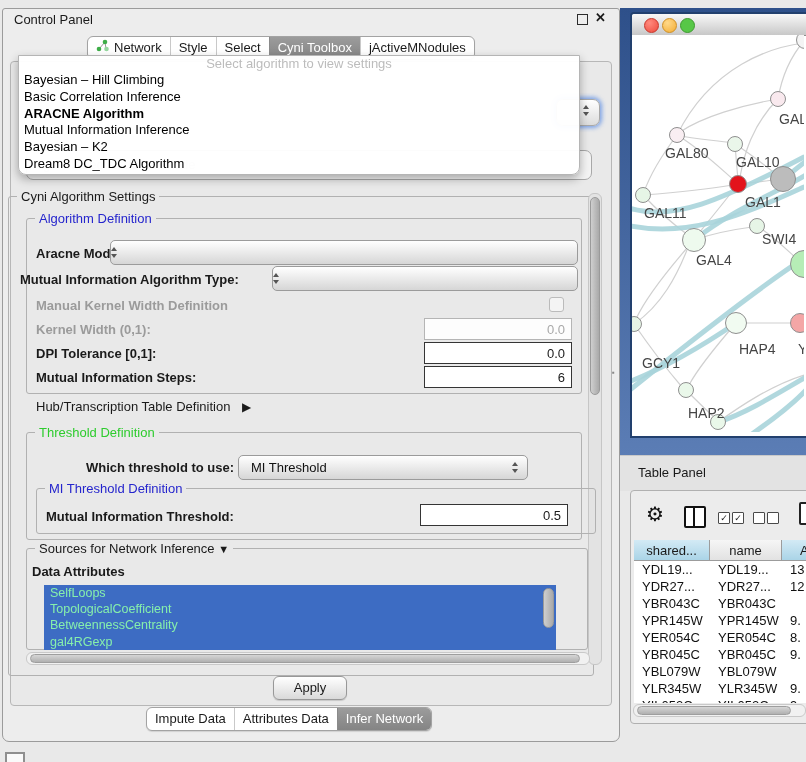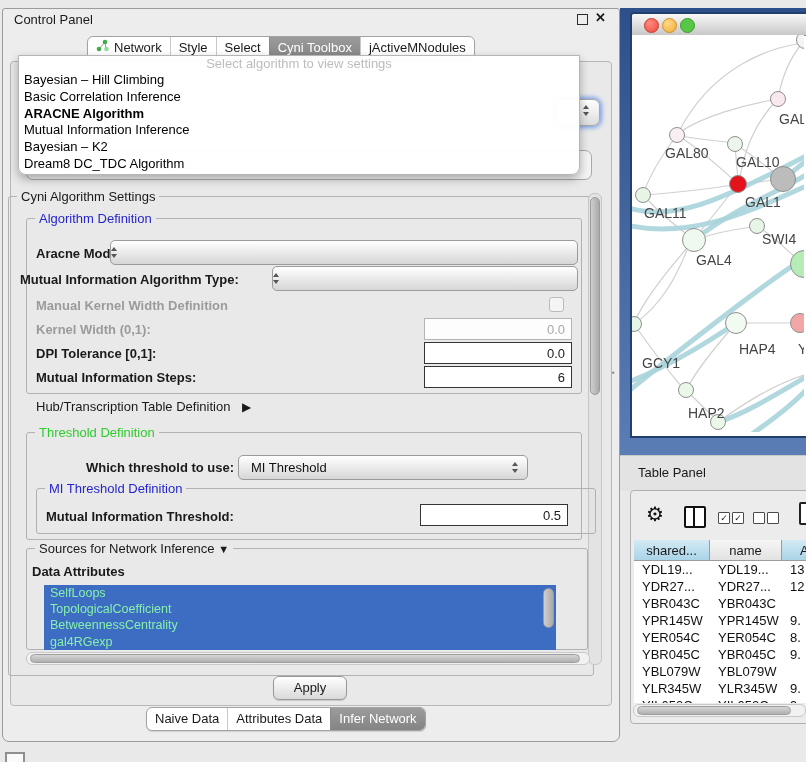--- a/index.html
+++ b/index.html
@@ -244,21 +244,21 @@
     <div class="sb-thumb-h" style="left:3px;top:1px;width:548px;height:7px;"></div>
   </div>
 
   <div class="abs" id="apply-btn">
     <span>Apply</span>
   </div>
 
   <div class="abs" style="left:146px;top:707px;">
     <div class="seg">
       <div>
-          <span>Naive Data</span>
+          <span>Impute Data</span>
         </div>
       <div>
           <span>Attributes Data</span>
         </div>
       <div class="sel">
           <span>Infer Network</span>
         </div>
     </div>
   </div>
 

